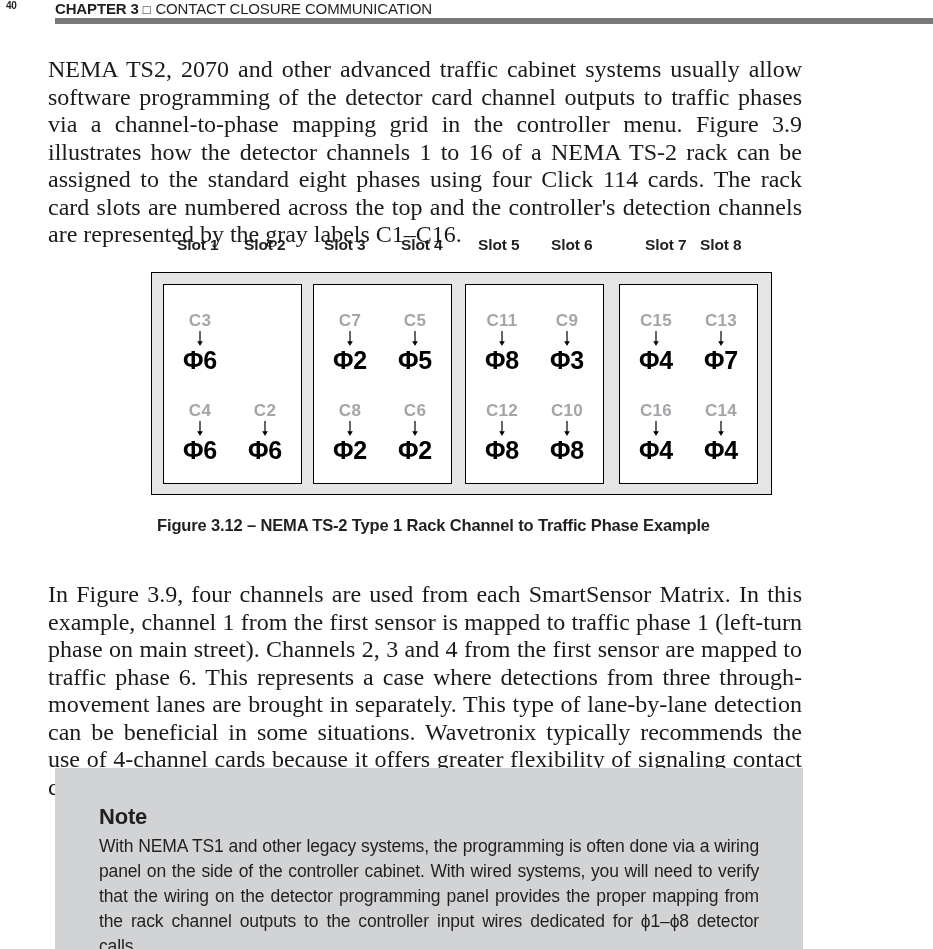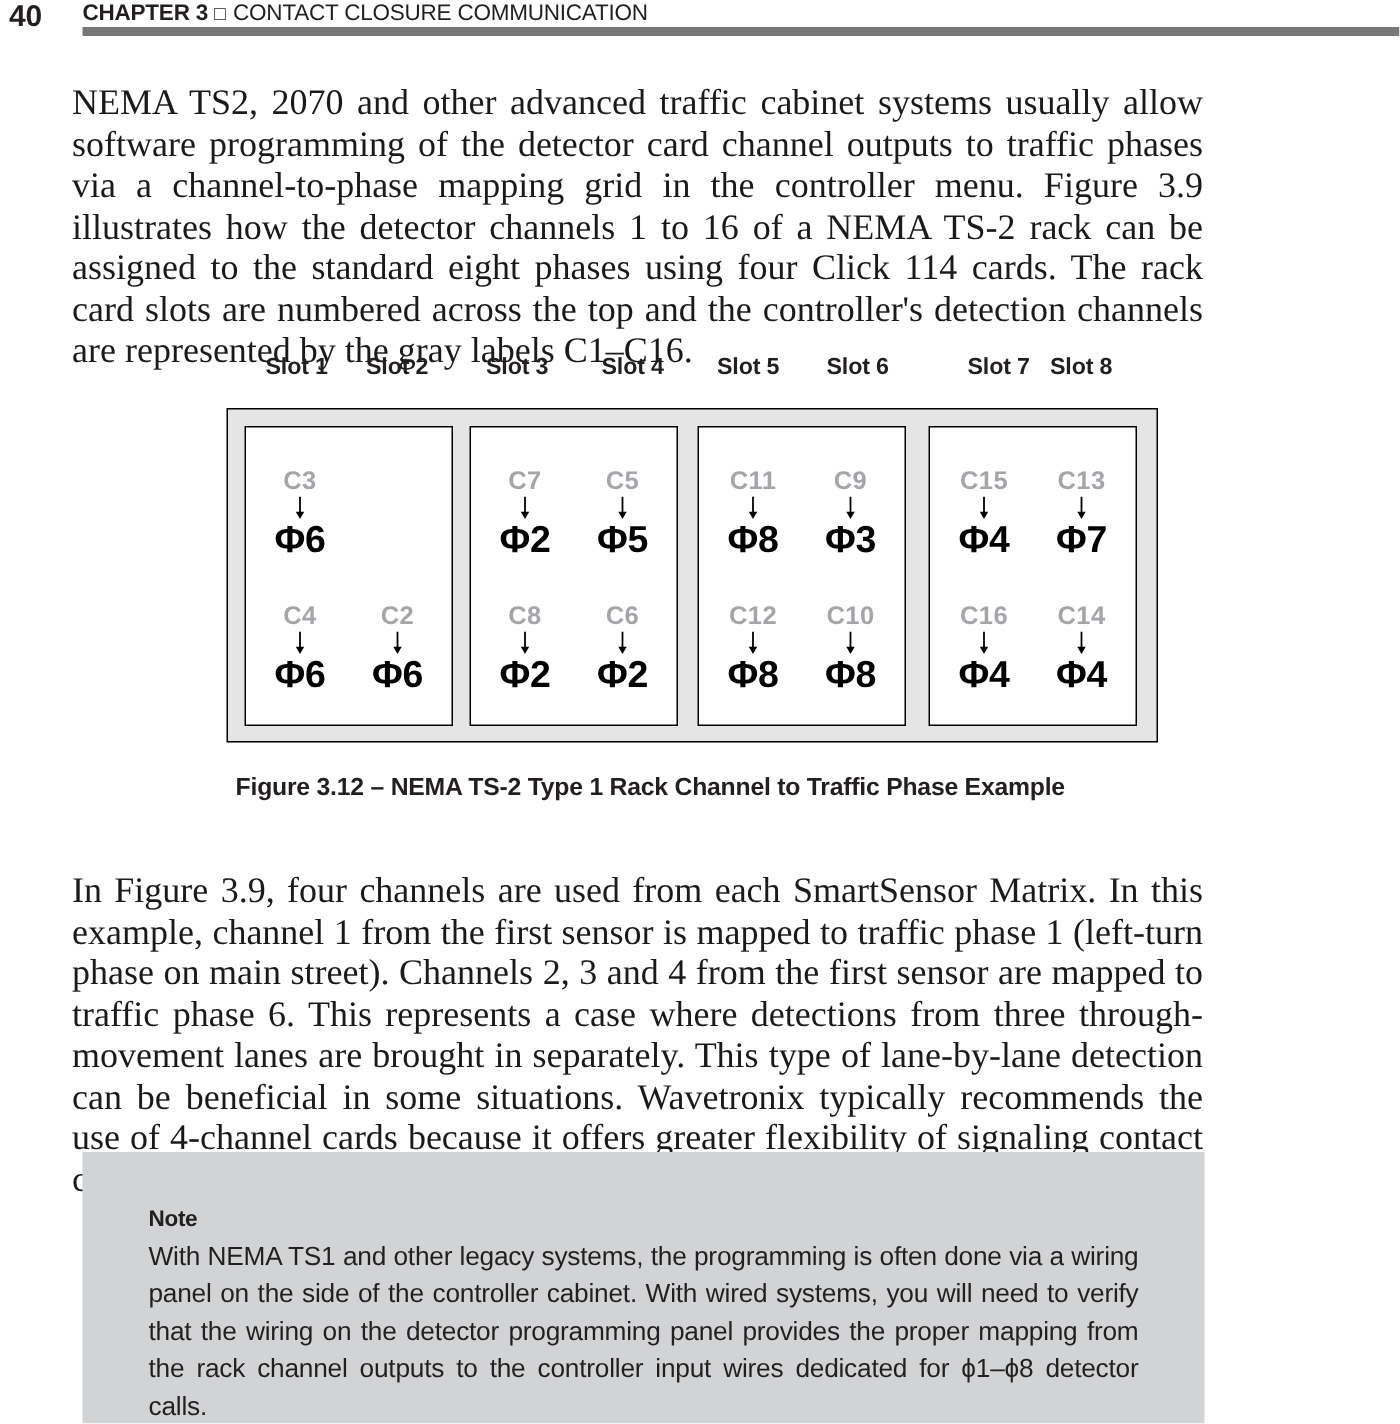--- a/index.html
+++ b/index.html
@@ -23,21 +23,21 @@
     left: 0;
     width: 933px;
     height: 30px;
   }
   .folio {
     position: absolute;
     left: 6px;
     top: 0px;
     font-family: "Liberation Sans", sans-serif;
     font-weight: bold;
-    font-size: 20px;
+    font-size: 10px;
     letter-spacing: -0.2px;
     color: #231f20;
   }
   .header-title {
     position: absolute;
     left: 55px;
     top: 0px;
     font-family: "Liberation Sans", sans-serif;
     font-size: 15px;
     letter-spacing: -0.15px;
@@ -181,21 +181,21 @@
     top: 768px;
     width: 748px;
     height: 181px;
     background: #d2d3d4;
     box-sizing: border-box;
     padding: 36px 44px 0 44px;
   }
   .note-title {
     font-family: "Liberation Sans", sans-serif;
     font-weight: bold;
-    font-size: 15px;
+    font-size: 22px;
     color: #231f20;
     margin: 0 0 4px 0;
     letter-spacing: -0.2px;
   }
   .note-text {
     margin: 0;
     font-family: "Liberation Sans", sans-serif;
     font-size: 17.5px;
     line-height: 25px;
     color: #231f20;

